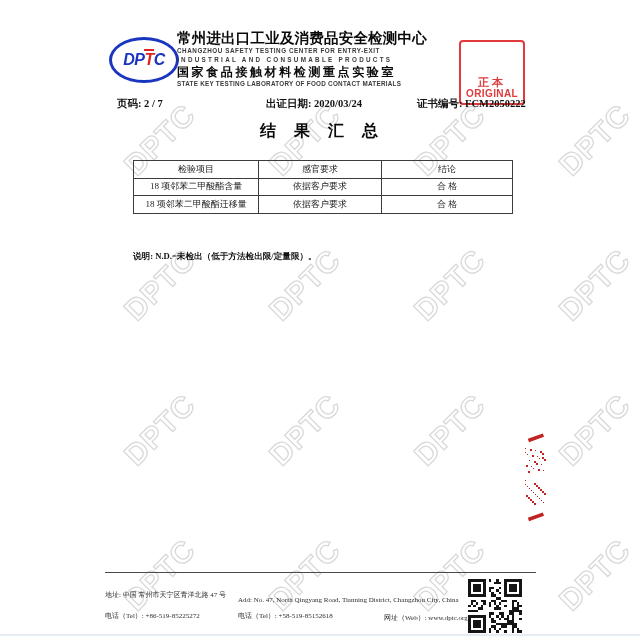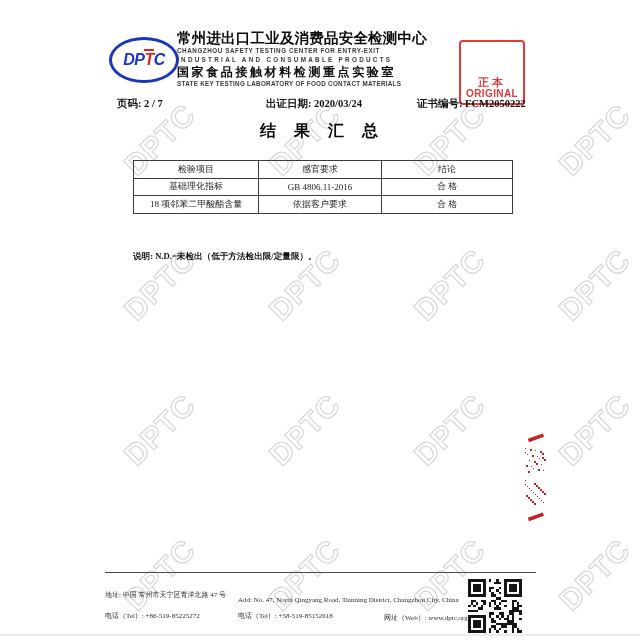--- a/index.html
+++ b/index.html
@@ -126,26 +126,26 @@
         </colgroup>
       <thead>
         <tr>
           <th>检验项目</th>
           <th>感官要求</th>
           <th>结论</th>
         </tr>
       </thead>
       <tbody>
           <tr>
-            <td>基础理化指标</td>
-            <td>GB 4806.11-2016</td>
+            <td>18 项邻苯二甲酸酯含量</td>
+            <td>依据客户要求</td>
             <td>合 格</td>
           </tr>
           <tr>
-            <td>18 项邻苯二甲酸酯含量</td>
+            <td>18 项邻苯二甲酸酯迁移量</td>
             <td>依据客户要求</td>
             <td>合 格</td>
           </tr>
         </tbody>
     </table>
 
     <div class="note">说明: N.D.=未检出（低于方法检出限/定量限）。</div>
 
     <svg class="seal" width="30" height="100" viewBox="0 0 30 100">
         <rect x="7" y="8" width="16" height="3.5" fill="#c32222" transform="rotate(-20 15 10)"></rect>

